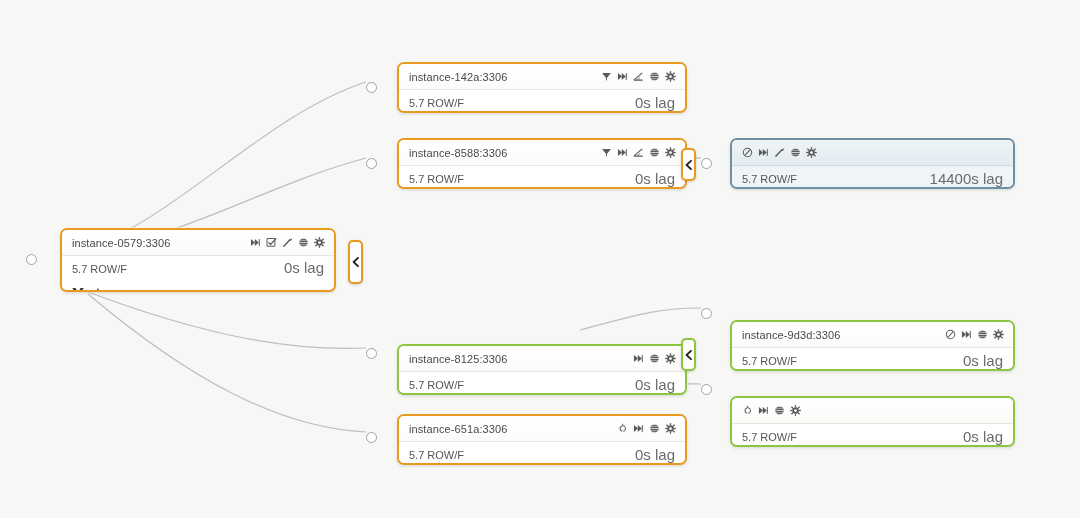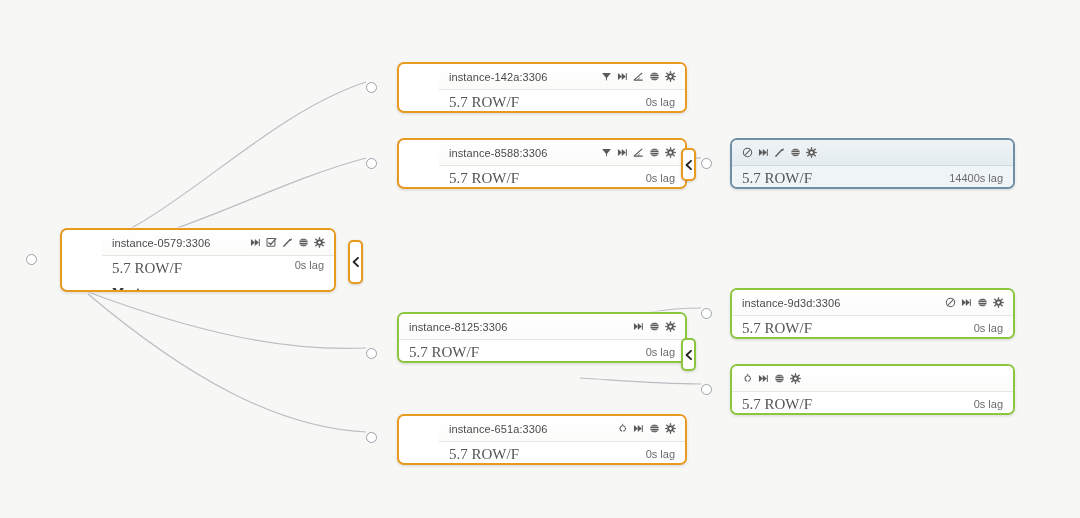--- a/index.html
+++ b/index.html
@@ -35,22 +35,22 @@
   
   .node {
     position: absolute;
     box-sizing: border-box;
     background: #ffffff;
     border: 2px solid #e8a13a;
     border-radius: 7px;
     box-shadow: 0 1px 3px rgba(0,0,0,0.16), 0 0 0 1px rgba(255,255,255,0.6);
     overflow: hidden;
   }
-  .node.orange { border-color: #e8991f; padding-left: 40px; }
-  .node.green  { border-color: #8cc63e; }
+  .node.orange { border-color: #e8991f; }
+  .node.green  { border-color: #8cc63e; margin-top: 32px; }
   .node.blue   { border-color: #6f8fa6; }
 
   .node-head {
     height: 25px;
     display: flex;
     align-items: center;
     padding: 0 9px 0 10px;
     background: linear-gradient(#ffffff, #fbfbfa);
     border-bottom: 1px solid #e6e6e2;
   }
@@ -86,35 +86,34 @@
   }
   .node.blue .node-body { background: #eff4f7; }
   .node.tall .node-body {
     height: 36px;
     flex-direction: row;
     align-items: flex-start;
     padding-top: 3px;
   }
 
   .ver {
-    font-size: 15px;
+    font-size: 11px;
     color: #545454;
     white-space: nowrap;
-    font-family: Liberation Serif, serif;
   }
   .role {
     font-size: 13px;
     color: #2b2b2b;
     font-weight: bold;
     display: block;
     margin-top: 7px;
     font-family: Liberation Serif, serif;
   }
   .lag {
-    font-size: 11px;
+    font-size: 15px;
     color: #6b6b6b;
     white-space: nowrap;
     text-align: center;
   }
 
   
   .handle {
     position: absolute;
     width: 15px;
     box-sizing: border-box;

